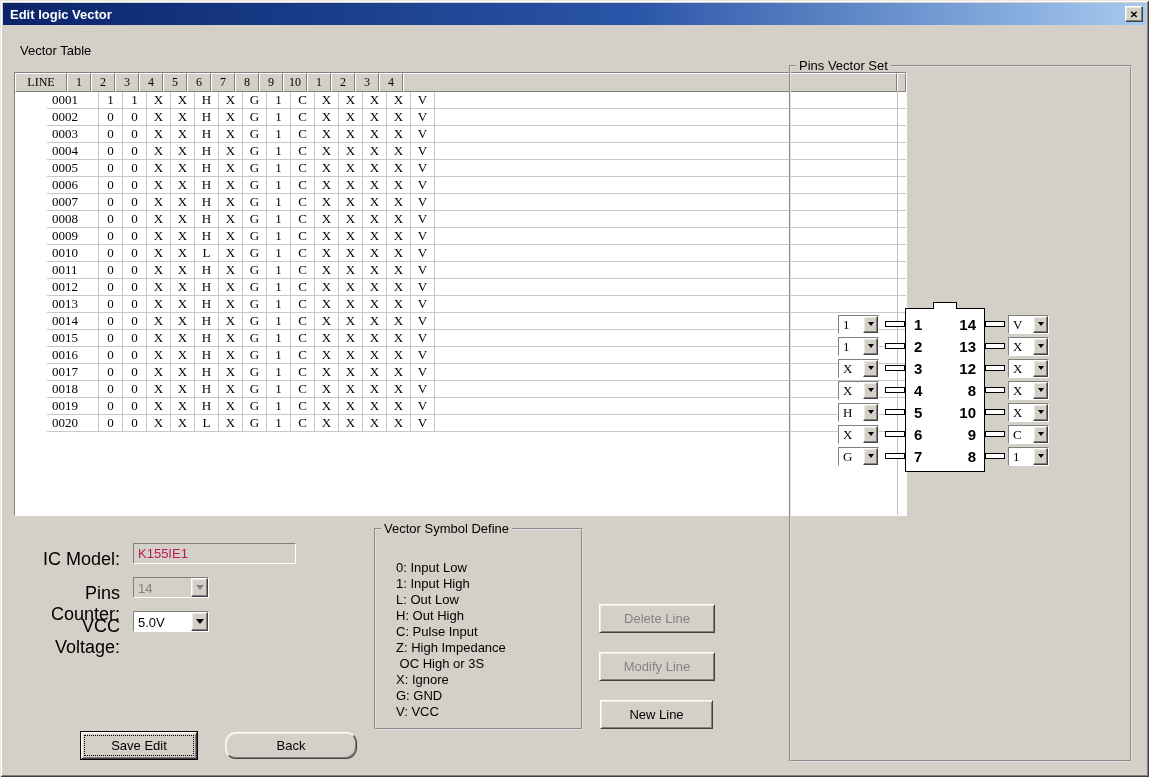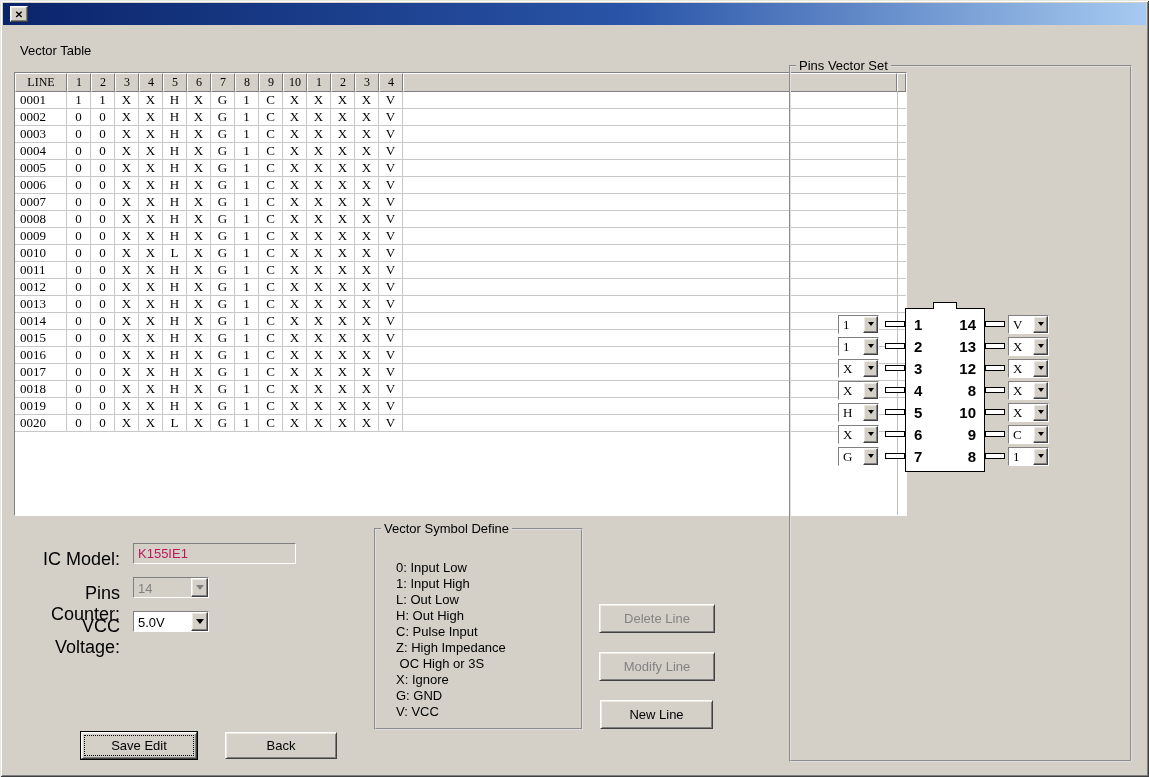--- a/index.html
+++ b/index.html
@@ -36,21 +36,21 @@
   .hcell {
     flex:0 0 auto; width:24px; background:#d4d0c8;
     border:1px solid; border-color:#fff #808080 #808080 #fff;
     font:12px "Liberation Serif",serif;
     display:flex; align-items:center; justify-content:center;
   }
   .hcell.line { width:52px; }
   .hcell.fill { flex:1 1 auto; width:auto; }
   .hcell.endcap { width:9px; }
   .tbody { position:absolute; left:0; top:19px; right:0; bottom:0; overflow:hidden; background:#fff; }
-  .trow { display:flex; height:17px; width:100%; border-bottom:1px solid #c8c8c8; }
+  .trow { display:flex; height:17px; width:100%; border-bottom:1px solid #c8c8c8;margin-left:32px; }
   .tcell {
     flex:0 0 auto; width:24px; border-right:1px solid #c8c8c8;
     font:13px/16px "Liberation Serif",serif; text-align:center; color:#000;
   }
   .tcell.line { width:52px; text-align:left; padding-left:5px; }
   .scroll-divider { position:absolute; right:8px; top:19px; bottom:0; width:1px; background:#c0c0c0; }
 
   .form-label { position:absolute; left:14px; width:106px; text-align:right; font-size:18px; color:#000; }
   .textfield {
     position:absolute; left:133px; top:543px; width:163px; height:21px;
@@ -89,21 +89,21 @@
   }
   .btn.disabled { color:#838383; }
   #btn-delete { left:599px; top:604px; width:116px; height:29px; }
   #btn-modify { left:599px; top:652px; width:116px; height:29px; }
   #btn-new    { left:600px; top:700px; width:113px; height:29px; }
   #btn-save   {
     left:81px; top:732px; width:116px; height:27px;
     box-shadow: inset 1px 1px 0 #ece9e2, inset -1px -1px 0 #808080, 0 0 0 1px #000;
     outline:1px dotted #000; outline-offset:-4px;
   }
-  #btn-back   { left:225px; top:732px; width:112px; height:27px; }
+  #btn-back   { left:225px; top:732px; width:132px; height:27px;border-radius:11px; }
 
   #pins-group { left:789px; top:58px; width:343px; height:704px; }
   .chip {
     position:absolute; left:905px; top:308px; width:80px; height:164px;
     background:#fff; border:1px solid #000;
   }
   .chip-notch {
     position:absolute; left:933px; top:302px; width:24px; height:7px;
     background:#fff; border:1px solid #000; border-bottom:none;
   }
@@ -123,20 +123,21 @@
   .pnum.l { padding-left:9px; }
   .pnum.r { padding-right:9px; text-align:right; }
   .spacer { flex:1 1 auto; }
 </style>
 </head>
 <body>
 
 <div class="window">
 
   <div class="titlebar">
+    <span class="t">Edit logic Vector</span>
     <span class="close-btn">
         <span>✕</span>
       </span>
   </div>
 
   <div class="vt-label">Vector Table</div>
 
   <div class="table-wrap">
     <div class="thead">
         <div class="hcell line">LINE</div>

